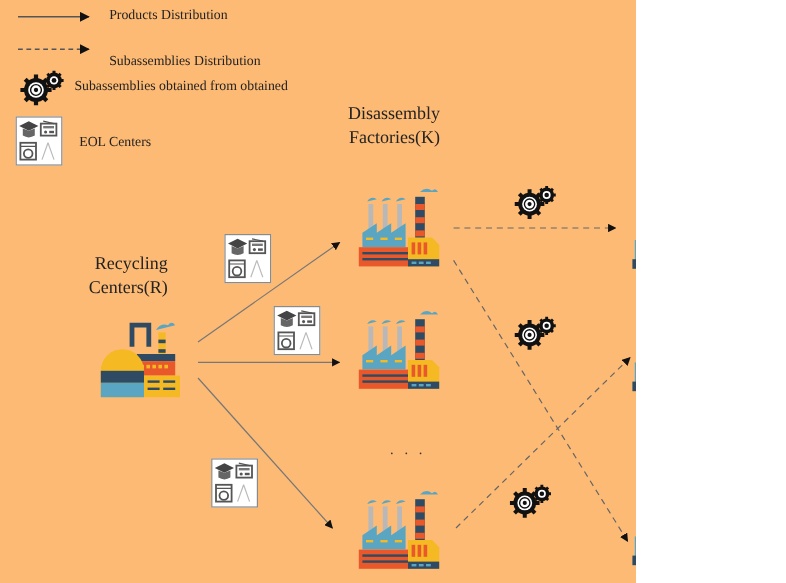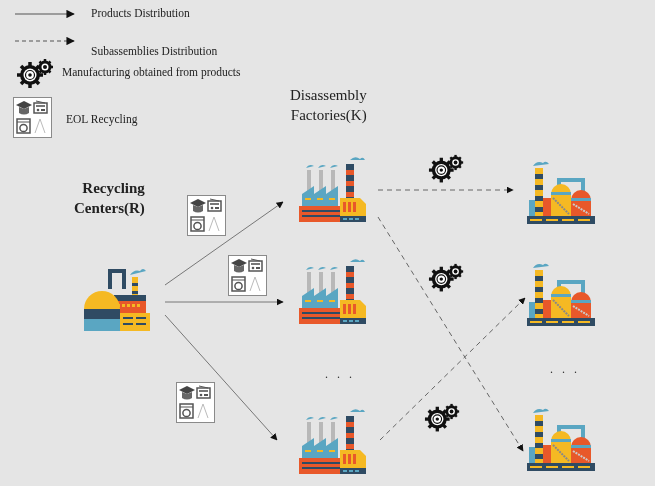--- a/index.html
+++ b/index.html
@@ -1,16 +1,16 @@
 <!DOCTYPE html>
 <html><head>
 <meta charset="utf-8">
 <style>
   html, body { margin:0; padding:0; background:#ffffff; }
-  #canvas { position:relative; width:655px; height:486px; background:#e5e5e5; overflow:hidden;
+  #canvas { position:relative; width:530px; height:486px; background:#fdba74; overflow:hidden;
     font-family:"Liberation Serif","DejaVu Serif",serif; color:#222; }
   .txt { position:absolute; white-space:nowrap; }
   .legend-label { font-size:11.5px; color:#222; }
   .node-title { font-size:15px; text-align:right; line-height:20px; color:#222; white-space:pre; }
   .ellipsis { font-size:12px; letter-spacing:3px; color:#333; }
   svg.overlay { position:absolute; left:0; top:0; }
   .icon { position:absolute; }
   .eol-box { position:absolute; width:39px; height:41px; border:1.5px solid #8a8a8a; background:#fff; box-sizing:border-box; }
 </style>
 </head>
@@ -58,21 +58,21 @@
         <g stroke="#111" stroke-width="2.5">
           <line x1="29" y1="1" x2="29" y2="17"></line>
             <line x1="21" y1="9" x2="37" y2="9"></line>
           <line x1="23.5" y1="3.5" x2="34.5" y2="14.5"></line>
             <line x1="23.5" y1="14.5" x2="34.5" y2="3.5"></line>
         </g>
       </g>
       <circle cx="29" cy="9" r="3.5" fill="#fff"></circle>
       <circle cx="29" cy="9" r="2" fill="#111"></circle>
     </svg>
-    <span class="txt legend-label" style="left:62px;top:66px;">Manufacturing obtained from products</span>
+    <span class="txt legend-label" style="left:62px;top:66px;">Subassemblies obtained from obtained</span>
     <div class="eol-box" style="left:13px;top:97px;"><svg width="36" height="38" viewBox="0 0 36 38">
   <g>
             <path d="M2,7 L10,3 L18,7 L10,11 z" fill="#444"></path>
             <path d="M5,9 L5,15 Q10,18 15,15 L15,9 L10,11 z" fill="#666"></path>
           </g>
   <g>
             <rect x="20" y="5" width="13" height="10" fill="#fff" stroke="#555" stroke-width="1.5"></rect>
             <line x1="22" y1="3" x2="31" y2="5" stroke="#555"></line>
             <rect x="22" y="7" width="9" height="2" fill="#777"></rect>
             <circle cx="24" cy="12" r="1.3" fill="#555"></circle>
@@ -80,24 +80,24 @@
           </g>
   <g>
             <rect x="3" y="21" width="13" height="14" fill="#fff" stroke="#555" stroke-width="1.5"></rect>
             <line x1="3" y1="24" x2="16" y2="24" stroke="#555"></line>
             <circle cx="9.5" cy="30" r="3.6" fill="none" stroke="#555" stroke-width="1.5"></circle>
           </g>
   <g>
             <path d="M26,21 L21,35 M26,21 L31,35" stroke="#bbb" stroke-width="1" fill="none"></path>
           </g>
 </svg></div>
-    <span class="txt legend-label" style="left:66px;top:113px;">EOL Recycling</span>
+    <span class="txt legend-label" style="left:66px;top:113px;">EOL Centers</span>
   </div>
 
-  <div class="txt node-title" style="left:74px;top:178px;font-weight:bold;">Recycling
+  <div class="txt node-title" style="left:74px;top:210px;">Recycling
 Centers(R)</div>
   <div class="txt node-title" style="left:290px;top:85px;">Disassembly
 Factories(K)</div>
 
   <div class="txt ellipsis" style="left:325px;top:367px;">. . .</div>
   <div class="txt ellipsis" style="left:550px;top:362px;">. . .</div>
 
   <div class="eol-box" style="left:187px;top:195px;"><svg width="36" height="38" viewBox="0 0 36 38">
   <g>
           <path d="M2,7 L10,3 L18,7 L10,11 z" fill="#444"></path>

